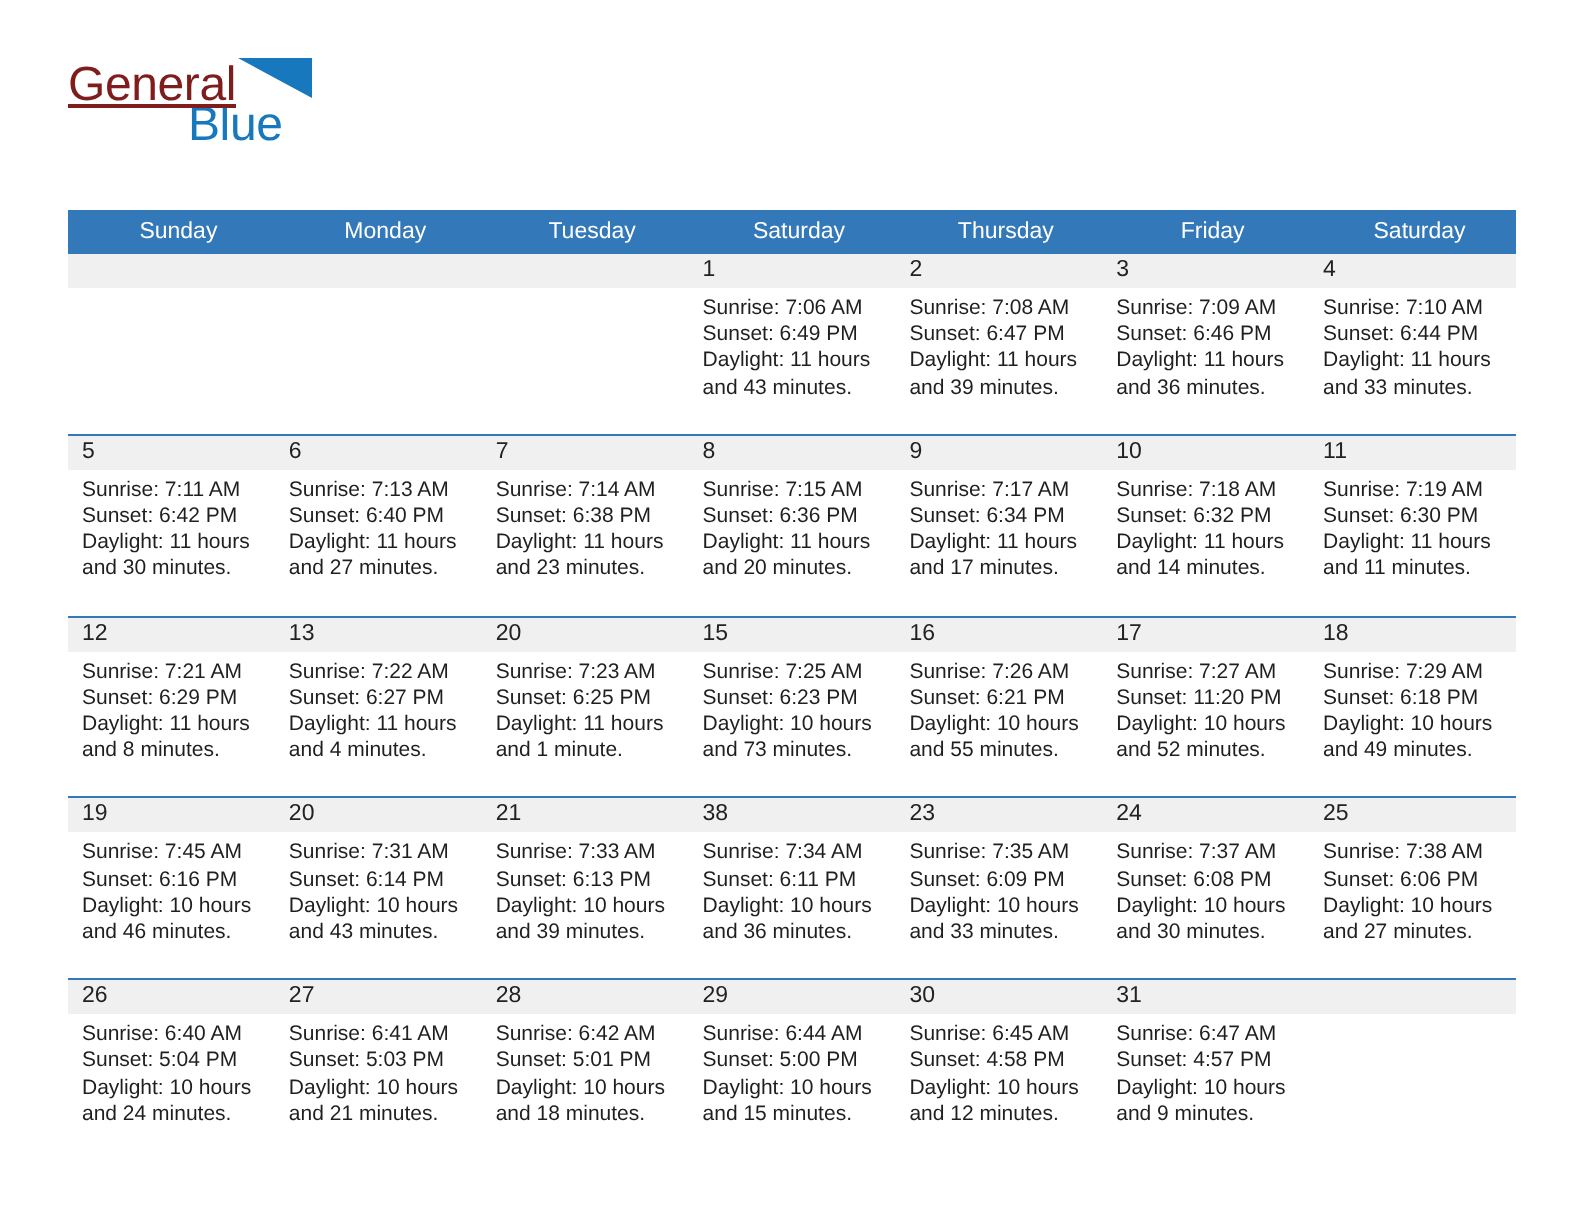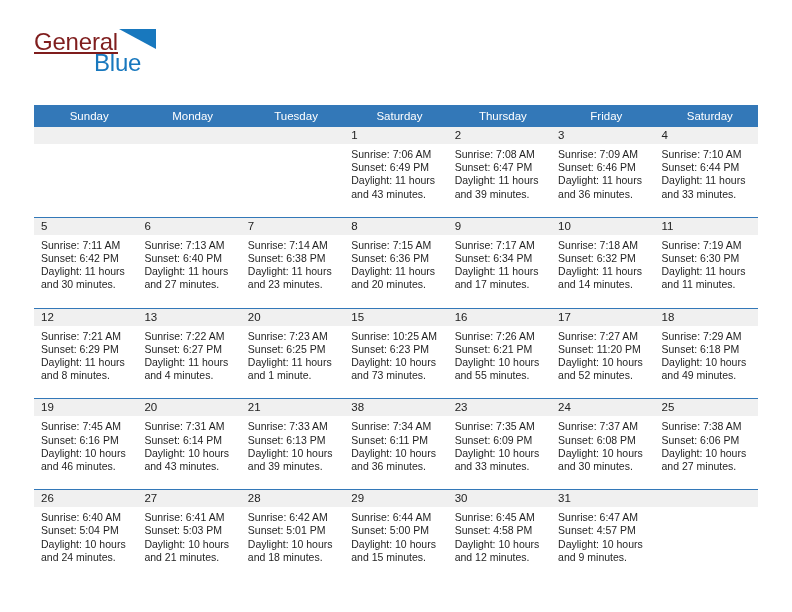--- a/index.html
+++ b/index.html
@@ -333,21 +333,21 @@
             <div class="cellbody">
               <div>Sunrise: 7:23 AM</div>
               <div>Sunset: 6:25 PM</div>
               <div>Daylight: 11 hours</div>
               <div>and 1 minute.</div>
             </div>
           </td>
         <td>
             <div class="daynum-band">15</div>
             <div class="cellbody">
-              <div>Sunrise: 10:25 AM</div>
+              <div>Sunrise: 7:25 AM</div>
               <div>Sunset: 6:23 PM</div>
               <div>Daylight: 10 hours</div>
               <div>and 73 minutes.</div>
             </div>
           </td>
         <td>
             <div class="daynum-band">16</div>
             <div class="cellbody">
               <div>Sunrise: 7:26 AM</div>
               <div>Sunset: 6:21 PM</div>

